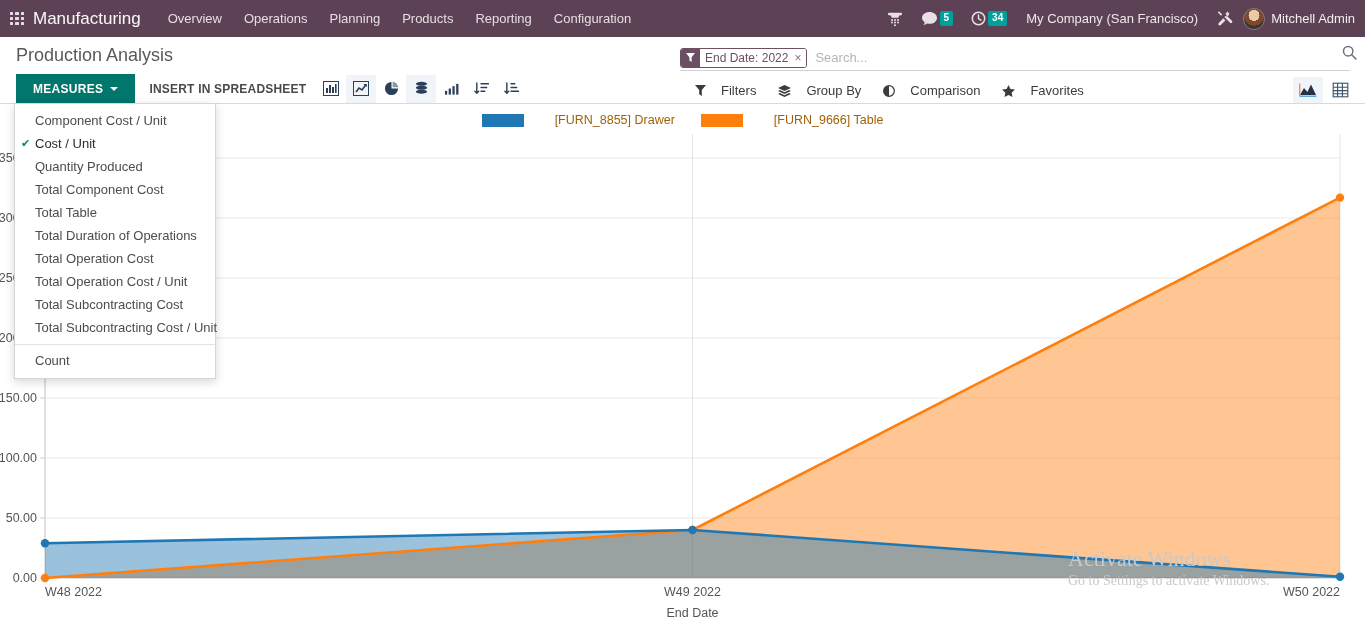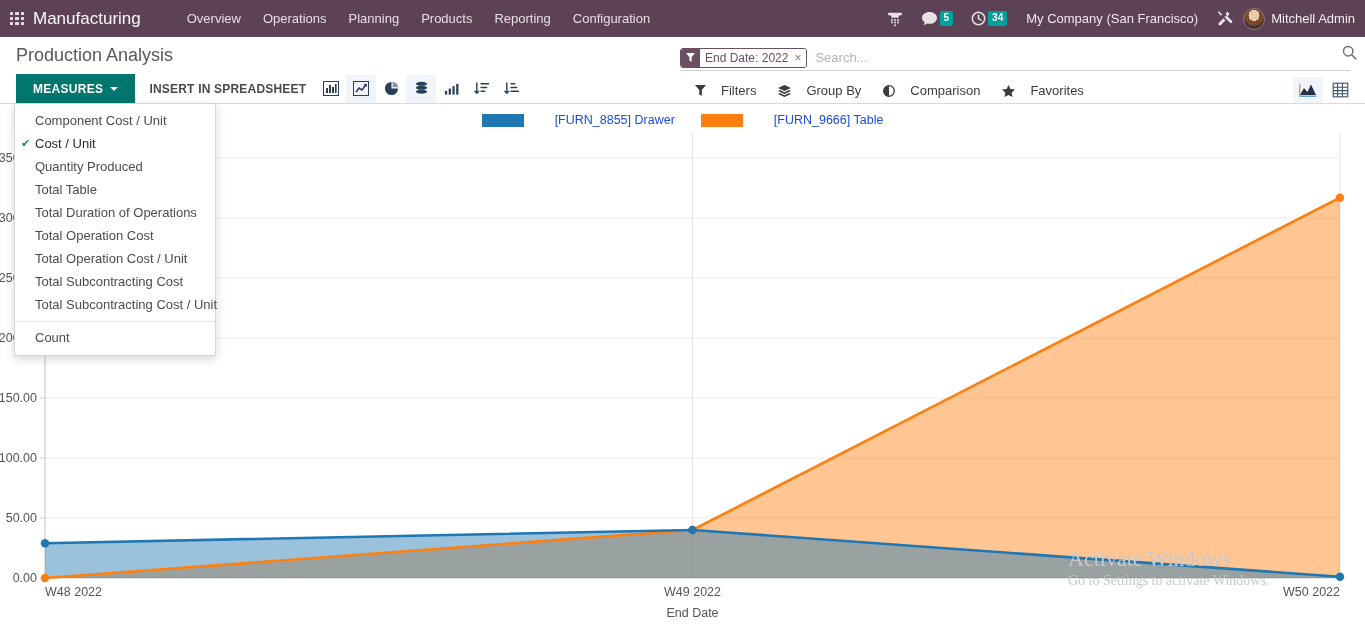--- a/index.html
+++ b/index.html
@@ -28,21 +28,21 @@
     display: grid;
     grid-template-columns: repeat(3, 1fr);
     grid-template-rows: repeat(3, 1fr);
     gap: 2px;
     flex: none;
   }
   .apps-grid i { background: #e6dce3; display: block; border-radius: 0.5px; }
   .brand {
     font-size: 17px; font-weight: 400;
     color: #fbf8fa;
-    margin-right: 35px;
+    margin-right: 16px;
     white-space: nowrap;
   }
   .nav-item {
     font-size: 13px;
     color: #e7dde4;
     padding: 9px 11px;
     white-space: nowrap;
     cursor: pointer;
   }
   .nav-right {
@@ -243,21 +243,21 @@
     width: 1365px; height: 522px;
     background: #fff;
     z-index: 10;
   }
   .legend {
     position: absolute; top: 9px; left: 0; width: 1365px;
     display: flex; justify-content: center; align-items: center; gap: 26px;
   }
   .legend-item { display: flex; align-items: center; gap: 7px; cursor: pointer; }
   .legend-swatch { width: 42px; height: 13px; flex: none; }
-  .legend-label { font-size: 12.5px; color: #1d4ed8; white-space: nowrap; padding-left: 24px; }
+  .legend-label { font-size: 12.5px; color: #a16207; white-space: nowrap; padding-left: 24px; }
 
   .watermark {
     position: absolute;
     left: 1068px; top: 546px;
     color: #c9c9c9;
     z-index: 20;
     pointer-events: none;
     user-select: none;
   }
   .wm1 { font-size: 22px; line-height: 26px; font-family: "Liberation Serif", serif; }
@@ -523,20 +523,23 @@
         <span>Component Cost / Unit</span>
       </div>
       <div class="dd-item checked">
         <span class="dd-check">✔</span>
         <span>Cost / Unit</span>
       </div>
       <div class="dd-item">
         <span>Quantity Produced</span>
       </div>
       <div class="dd-item">
+        <span>Total Component Cost</span>
+      </div>
+      <div class="dd-item">
         <span>Total Table</span>
       </div>
       <div class="dd-item">
         <span>Total Duration of Operations</span>
       </div>
       <div class="dd-item">
         <span>Total Operation Cost</span>
       </div>
       <div class="dd-item">
         <span>Total Operation Cost / Unit</span>

